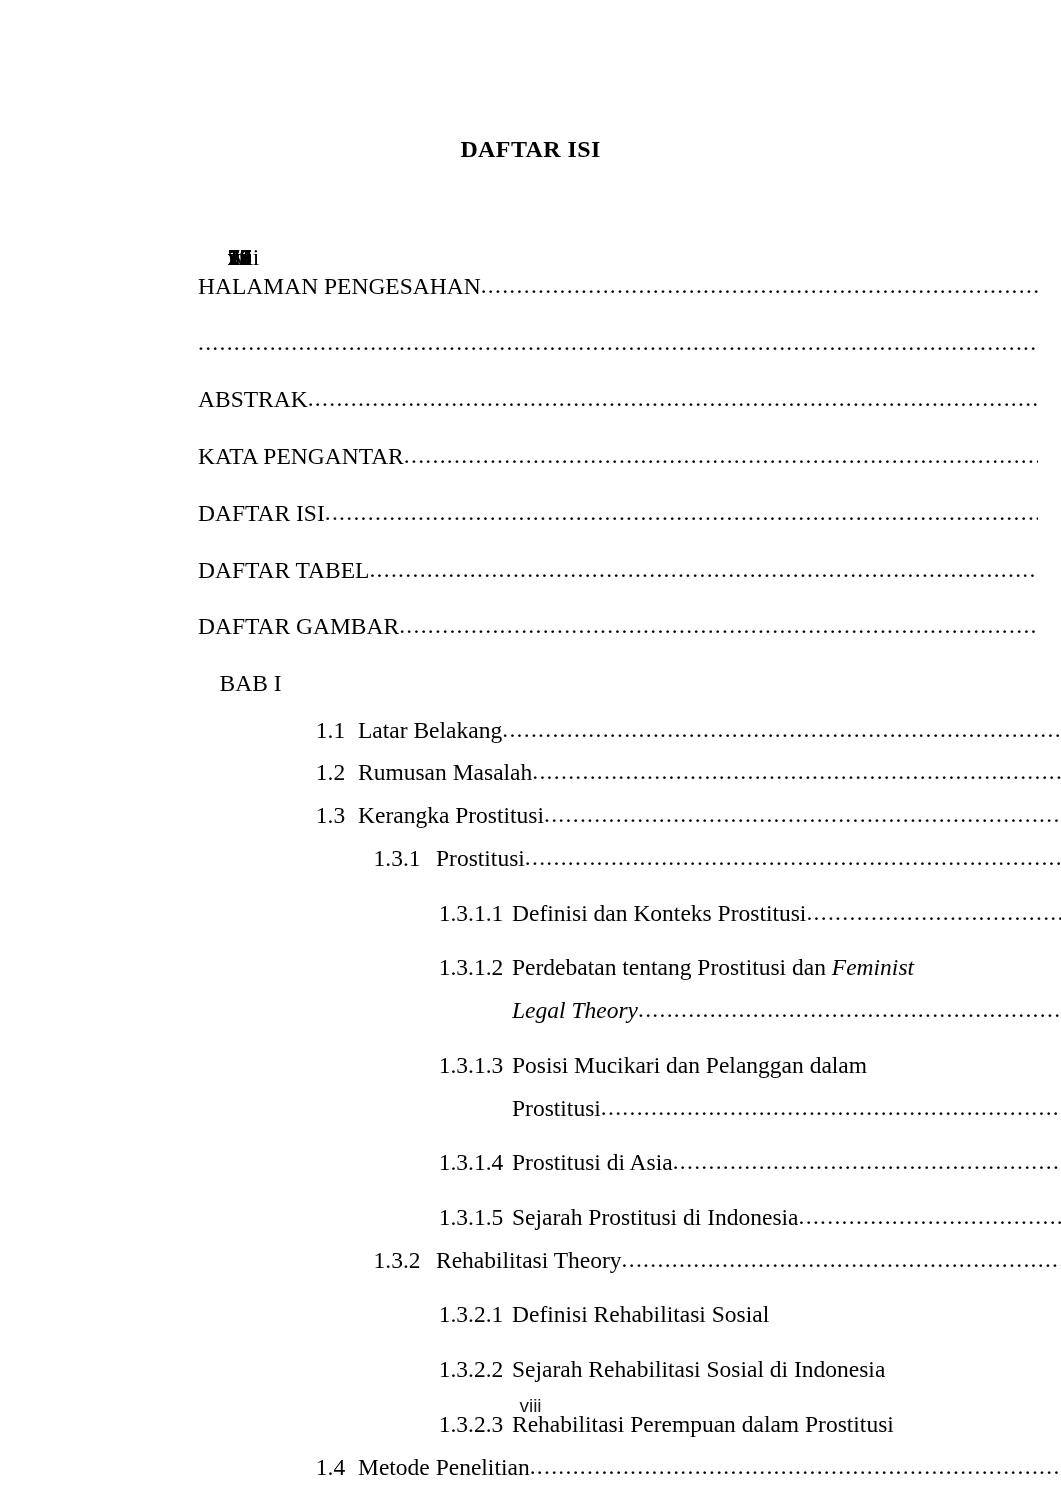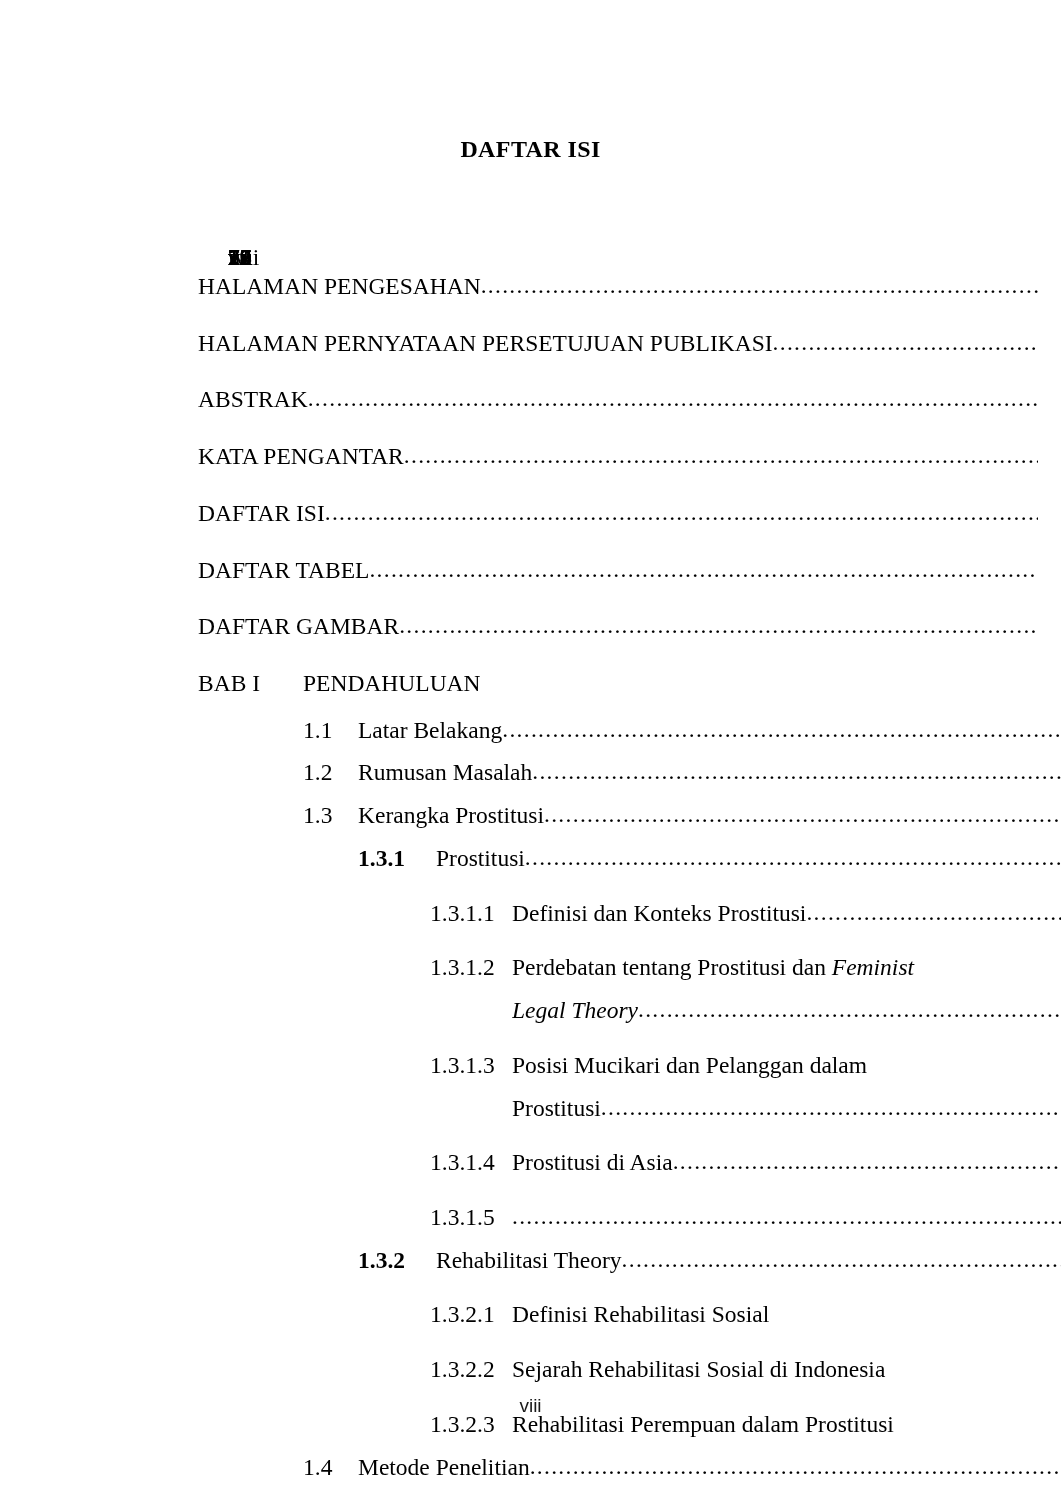--- a/index.html
+++ b/index.html
@@ -51,20 +51,21 @@
     display: flex;
     align-items: baseline;
     width: 840px;
     font-size: 23.5px;
     line-height: 1.18;
   }
 
   .row .num {
     flex: 0 0 auto;
     white-space: pre;
+    text-align: center;
   }
 
   .row .fill {
     flex: 1 1 auto;
     min-width: 0;
     display: flex;
     align-items: baseline;
     overflow: hidden;
   }
 
@@ -102,21 +103,21 @@
   .row.chapter .num   { width: 105px; }
   .row.chapter .page  { width: 85px; padding-left: 30px; }
 
   
   .lvl-2 { padding-left: 105px; }
   .lvl-2 .num  { width: 55px; }
   .lvl-2 .page { width: 85px; padding-left: 30px; }
 
   
   .lvl-3 { padding-left: 160px; }
-  .lvl-3 .num  { width: 78px; font-weight: bold; }
+  .lvl-3 .num  { width: 78px; }
   .lvl-3 .page { width: 85px; padding-left: 30px; }
 
   
   .lvl-4 { padding-left: 232px; }
   .lvl-4 .num  { width: 82px; margin-top: 12px; }
   .lvl-4 .page { width: 85px; padding-left: 30px; }
 
   
   .lvl-4.cont .num { width: 82px; }
 
@@ -156,21 +157,20 @@
         <span class="label">HALAMAN PENGESAHAN</span>
         <span class="leader"></span>
       </span>
       <span class="page">iii</span>
     </div>
     <div class="sp-front"></div>
 
     <div class="row lvl-front">
       <span class="num"></span>
       <span class="fill">
-        <span class="label">HALAMAN PERNYATAAN PERSETUJUAN PUBLIKASI</span>
         <span class="leader"></span>
       </span>
       <span class="page">iv</span>
     </div>
     <div class="sp-front"></div>
 
     <div class="row lvl-front">
       <span class="num"></span>
       <span class="fill">
         <span class="label">ABSTRAK</span>
@@ -215,24 +215,20 @@
       <span class="fill">
         <span class="label">DAFTAR GAMBAR</span>
         <span class="leader"></span>
       </span>
       <span class="page">xii</span>
     </div>
     <div class="sp-front"></div>
 
     <div class="row chapter no-leader">
       <span class="num">BAB I</span>
-      <span class="fill">
-        <span class="label">PENDAHULUAN</span>
-
-      </span>
       <span class="page"></span>
     </div>
     <div class="sp-gap"></div>
 
     <div class="row lvl-2">
       <span class="num">1.1</span>
       <span class="fill">
         <span class="label">Latar Belakang</span>
         <span class="leader"></span>
       </span>
@@ -324,20 +320,21 @@
         <span class="label">Prostitusi di Asia</span>
         <span class="leader"></span>
       </span>
       <span class="page">15</span>
     </div>
     <div class="sp-body"></div>
 
     <div class="row lvl-4">
       <span class="num">1.3.1.5</span>
       <span class="fill">
+        <span class="label">Sejarah Prostitusi di Indonesia</span>
         <span class="leader"></span>
       </span>
       <span class="page">17</span>
     </div>
     <div class="sp-body"></div>
 
     <div class="row lvl-3">
       <span class="num">1.3.2</span>
       <span class="fill">
         <span class="label">Rehabilitasi Theory</span>

